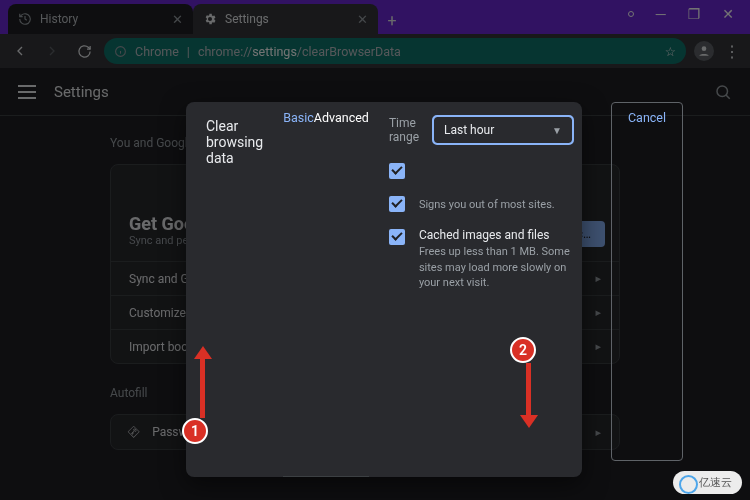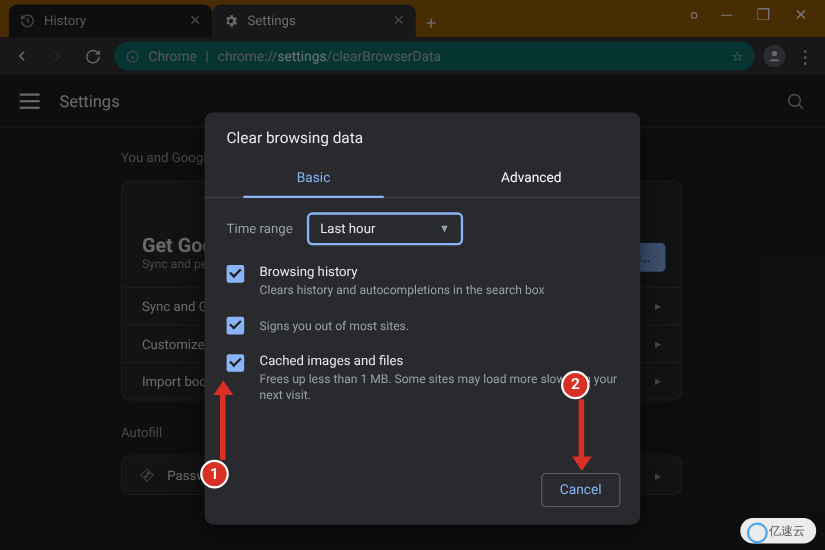--- a/index.html
+++ b/index.html
@@ -4,21 +4,21 @@
 <style>
   * { box-sizing: border-box; margin: 0; padding: 0; font-family: "Segoe UI", Roboto, Arial, sans-serif; }
   body { width: 750px; height: 500px; background: #202124; overflow: hidden; position: relative; color: #e8eaed; }
 
   
   .window-controls { position: absolute; top: 0; right: 0; height: 28px; display: flex; align-items: center; gap: 22px; padding: 0 16px; color: #fff; z-index: 5; }
   .wc-dot { width: 6px; height: 6px; border: 1.5px solid #fff; border-radius: 50%; }
   .wc { font-size: 14px; line-height: 1; }
 
   
-  .tabstrip { height: 34px; background: #a16207; display: flex; align-items: flex-end; padding-left: 8px; }
+  .tabstrip { height: 34px; background: #6d28d9; display: flex; align-items: flex-end; padding-left: 8px; }
   .tab { height: 30px; width: 185px; display: flex; align-items: center; padding: 0 10px; color: #bdc1c6; font-size: 12px; border-top-left-radius: 8px; border-top-right-radius: 8px; position: relative; }
   .tab.inactive { background: #202124; }
   .tab.active { background: #35363a; color: #e8eaed; }
   .tab .tab-icon { width: 14px; height: 14px; margin-right: 8px; display: inline-flex; align-items: center; justify-content: center; }
   .tab .tab-close { margin-left: auto; font-size: 13px; color: #9aa0a6; }
   .new-tab { width: 28px; height: 28px; display: flex; align-items: center; justify-content: center; color: #e8eaed; font-size: 16px; }
 
   
   .toolbar { height: 34px; background: #35363a; display: flex; align-items: center; padding: 0 8px; gap: 8px; }
   .nav-btn { width: 24px; height: 24px; display: flex; align-items: center; justify-content: center; color: #9aa0a6; }
@@ -47,21 +47,21 @@
   .sync-btn { position:absolute; right:14px; bottom:14px; background:#8ab4f8; color:#202124; font-size:12px; padding:6px 14px; border-radius:4px;}
   .row { height: 34px; border-top: 1px solid #3c4043; display:flex; align-items:center; padding:0 18px; font-size:12px; color:#e8eaed; justify-content:space-between;}
   .autofill { margin-top: 22px; }
   .chev { color:#9aa0a6; font-size:11px;}
   .key-ic { margin-right:14px; transform:rotate(45deg); display:inline-block;}
 
   
   .scrim { position: absolute; inset: 0; background: rgba(0,0,0,0.55); z-index: 10; }
 
   
-  .dialog { position: absolute; left: 186px; top: 102px; width: 396px; height: 375px; background: #292a2e; border-radius: 8px; box-shadow: 0 8px 24px rgba(0,0,0,0.5); z-index: 20; display:flex; flex-direction:column; }
+  .dialog { position: absolute; left: 186px; top: 102px; width: 396px; height: 375px; background: #292a2e; border-radius: 8px; box-shadow: 0 8px 24px rgba(0,0,0,0.5); z-index: 20; display:flex; flex-direction:row; }
   .dlg-title { font-size: 14px; color: #e8eaed; padding: 16px 20px 12px; }
   .tabs { display: flex; border-bottom: 1px solid #3c4043; }
   .dtab { flex: 1; text-align: center; font-size: 12.5px; padding: 8px 0 10px; color: #ffffff; position: relative; }
   .dtab.active { color: #8ab4f8; }
   .dtab.active::after { content:""; position:absolute; left:35px; right:35px; bottom:-1px; height:2.5px; background:#8ab4f8; border-radius:2px; }
 
   .dlg-body { padding: 14px 20px; flex:1; }
   .range-row { display:flex; align-items:center; gap:14px; margin-bottom:18px; }
   .range-label { font-size:12px; color:#9aa0a6; }
   .select { flex: 0 0 140px; height:28px; border:1px solid #626366; border-radius:4px; display:flex; align-items:center; padding:0 10px; font-size:12px; color:#e8eaed; justify-content:space-between;}
@@ -226,24 +226,20 @@
     <div class="range-row">
       <span class="range-label">Time range</span>
       <div class="select focused">
         <span>Last hour</span>
         <span style="font-size:10px;color:#9aa0a6">▼</span>
       </div>
     </div>
 
     <div class="opt">
       <div class="cb"></div>
-      <div class="opt-text">
-        <div class="t1">Browsing history</div>
-        <div class="t2">Clears history and autocompletions in the search box</div>
-      </div>
     </div>
     <div class="opt">
       <div class="cb"></div>
       <div class="opt-text">
         <div class="t2">Signs you out of most sites.</div>
       </div>
     </div>
     <div class="opt">
       <div class="cb"></div>
       <div class="opt-text">

